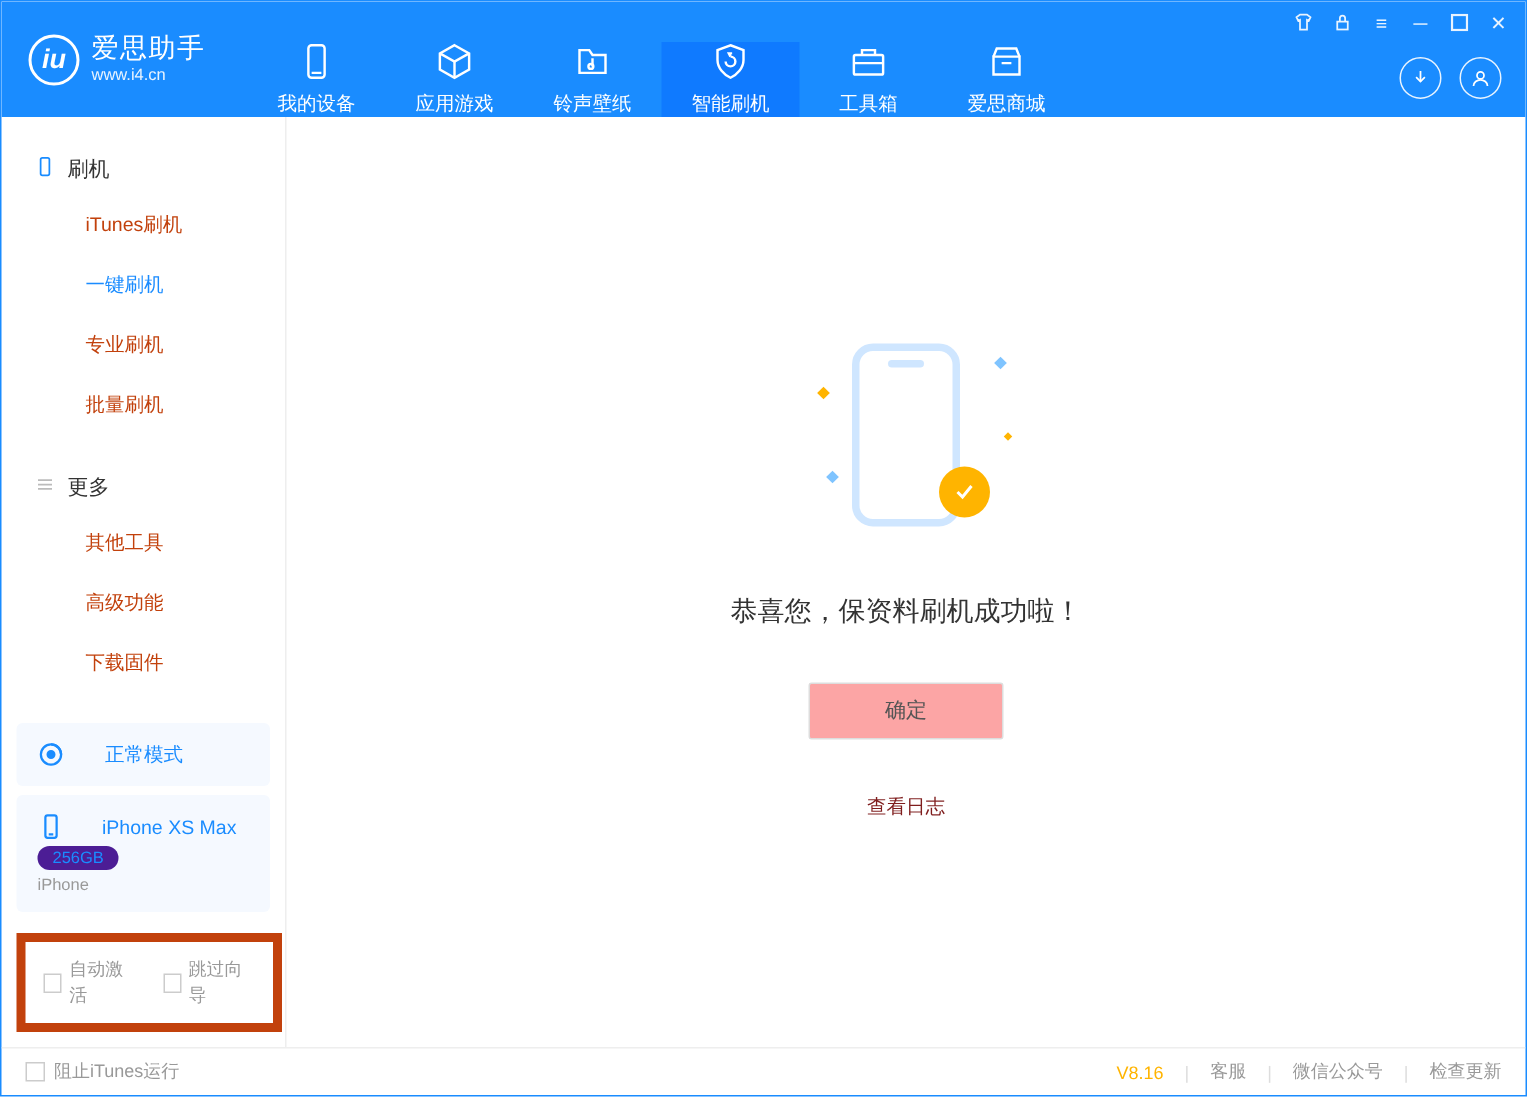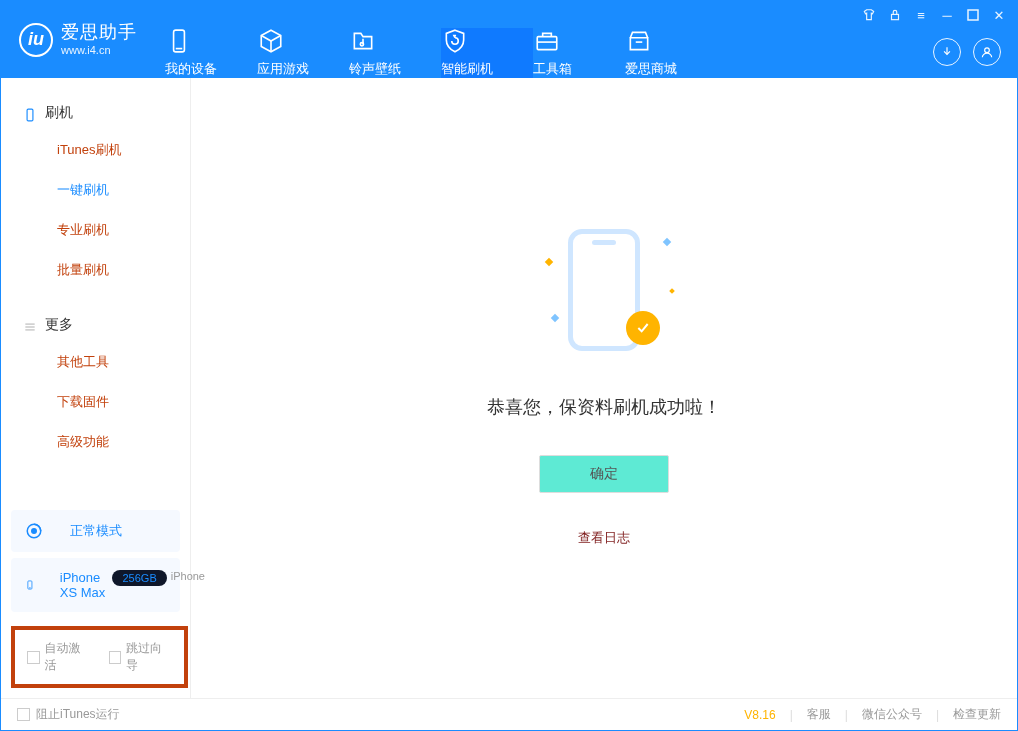--- a/index.html
+++ b/index.html
@@ -7,71 +7,71 @@
 
 
 .header { height: 77px; background: #1a8cff; display: flex; align-items: stretch; color: #fff; position: relative; }
 .logo-area { display: flex; align-items: center; padding: 0 18px; cursor: pointer; }
 .logo-icon { width: 34px; height: 34px; border: 2px solid #fff; border-radius: 50%; display: flex; align-items: center; justify-content: center; font-size: 18px; font-weight: bold; font-style: italic; margin-right: 8px; }
 .logo-text { display: flex; flex-direction: column; line-height: 1.2; }
 .logo-title { font-size: 18px; font-weight: 500; letter-spacing: 1px; }
 .logo-sub { font-size: 11px; opacity: 0.9; }
 
 .tabs { display: flex; margin-left: 10px; }
-.tab { width: 92px; display: flex; flex-direction: column; justify-content: center; cursor: pointer; font-size: 13px; gap: 6px; margin-top: 27px; }
+.tab { width: 92px; display: flex; flex-direction: column; align-items: center; justify-content: center; cursor: pointer; font-size: 13px; gap: 6px; margin-top: 27px; }
 .tab.active { background: #0f7aff; }
 .tab-icon { width: 28px; height: 28px; display: flex; align-items: center; justify-content: center; }
 .tab-icon svg { width: 26px; height: 26px; fill: none; stroke: #fff; stroke-width: 1.5; }
 
 .title-controls { position: absolute; top: 6px; right: 10px; display: flex; gap: 10px; align-items: center; }
 .title-controls span { width: 16px; height: 16px; display: flex; align-items: center; justify-content: center; cursor: pointer; font-size: 13px; color: #fff; opacity: 0.9; }
 
 .header-right { position: absolute; right: 16px; bottom: 12px; display: flex; gap: 12px; }
 .circle-btn { width: 28px; height: 28px; border: 1.5px solid rgba(255,255,255,0.9); border-radius: 50%; display: flex; align-items: center; justify-content: center; cursor: pointer; }
 .circle-btn svg { width: 14px; height: 14px; stroke: #fff; fill: none; stroke-width: 2; }
 
 
 .body { display: flex; height: calc(100% - 77px - 32px); }
 
 
 .sidebar { width: 190px; border-right: 1px solid #eee; display: flex; flex-direction: column; position: relative; }
 .side-section { padding-top: 18px; }
-.side-heading { display: flex; align-items: flex-end; gap: 8px; padding: 8px 22px; font-size: 14px; color: #333; font-weight: 500; }
+.side-heading { display: flex; align-items: flex-start; gap: 8px; padding: 8px 22px; font-size: 14px; color: #333; font-weight: 500; }
 .side-heading svg { width: 14px; height: 14px; }
 .side-item { padding: 11px 10px 11px 56px; font-size: 13px; color: #c2410c; cursor: pointer; }
 .side-item.active { color: #1a8cff; }
 
 .device-cards { margin-top: auto; padding: 0; }
 .device-card { margin: 6px 10px; padding: 12px 14px; border-radius: 4px; background: #f5f9ff; display: flex; align-items: center; gap: 10px; cursor: pointer; }
 .device-card .dicon { width: 18px; height: 18px; }
 .device-card .dtext { font-size: 13px; color: #1a8cff; font-weight: 500; margin-left: 17px; }
-.device-card.phone { flex-direction: row; align-items: flex-start; gap: 4px; }
+.device-card.phone { flex-direction: column; align-items: flex-start; gap: 4px; }
 .device-card.phone .row1 { display: flex; align-items: center; gap: 8px; }
-.badge { display: inline-block; background: #0f172a; color: #1a8cff; font-size: 11px; padding: 2px 10px; border-radius: 10px; }
+.badge { display: inline-block; background: #4c1d95; color: #1a8cff; font-size: 11px; padding: 2px 10px; border-radius: 10px; }
 .devtype { font-size: 11px; color: #999; }
 
-.checkbox-row { border: 4px solid #c2410c; margin: 8px 2px 10px 10px; padding: 10px 12px; display: flex; gap: 18px; justify-content: flex-end; }
+.checkbox-row { border: 6px solid #c2410c; margin: 8px 2px 10px 10px; padding: 10px 12px; display: flex; gap: 18px; justify-content: flex-end; }
 .cb-item { display: flex; align-items: center; gap: 5px; font-size: 12px; color: #999; cursor: pointer; }
 .cb-box { width: 13px; height: 13px; border: 1px solid #ccc; background: #fff; }
 
 
 .main { flex: 1; display: flex; flex-direction: column; align-items: center; justify-content: center; gap: 36px; }
 .illus { width: 120px; height: 130px; position: relative; }
 .phone-shape { width: 72px; height: 122px; border: 5px solid #cfe6ff; border-radius: 14px; background: #fff; position: absolute; left: 24px; top: 0; }
 .phone-shape::before { content: ""; position: absolute; top: 6px; left: 50%; transform: translateX(-50%); width: 24px; height: 5px; background: #cfe6ff; border-radius: 3px; }
 .check-circ { position: absolute; right: 4px; bottom: 14px; width: 34px; height: 34px; background: #ffb400; border-radius: 50%; display: flex; align-items: center; justify-content: center; }
 .check-circ svg { width: 16px; height: 16px; stroke: #fff; fill: none; stroke-width: 3; }
 .spark { position: absolute; width: 6px; height: 6px; background: #ffb400; transform: rotate(45deg); }
 .spark.s1 { left: 2px; top: 30px; }
 .spark.s2 { left: 8px; top: 86px; background:#7fc4ff; }
 .spark.s3 { right: -6px; top: 10px; background:#7fc4ff; }
 .spark.s4 { right: -10px; top: 60px; width:4px; height:4px; }
 
 .success-msg { font-size: 18px; color: #333; font-weight: 500; }
-.ok-btn { width: 130px; height: 38px; border: 1px solid #ddd; background: #5eead4; font-size: 14px; color: #555; cursor: pointer; border-radius: 2px; }
+.ok-btn { width: 130px; height: 38px; border: 1px solid #ddd; background: #fca5a5; font-size: 14px; color: #555; cursor: pointer; border-radius: 2px; }
 .log-link { font-size: 13px; color: #7f1d1d; cursor: pointer; }
 
 
 .footer { height: 32px; border-top: 1px solid #eee; display: flex; align-items: center; padding: 0 16px; font-size: 12px; color: #999; }
 .footer .left { display: flex; align-items: center; gap: 6px; cursor: pointer; }
 .footer .right { margin-left: auto; display: flex; align-items: center; gap: 14px; }
 .footer .right span { cursor: pointer; }
 .footer .sep { color: #ddd; cursor: default; }
 .version { color: #ffb400; }
 </style>
@@ -204,22 +204,22 @@
     <div class="side-section">
       <div class="side-heading">
         <svg viewBox="0 0 24 24" fill="none" stroke="#bbb" stroke-width="2">
             <line x1="4" y1="7" x2="20" y2="7"></line>
             <line x1="4" y1="12" x2="20" y2="12"></line>
             <line x1="4" y1="17" x2="20" y2="17"></line>
           </svg>
         <span>更多</span>
       </div>
       <div class="side-item">其他工具</div>
+      <div class="side-item">高级功能</div>
       <div class="side-item">下载固件</div>
-      <div class="side-item">高级功能</div>
     </div>
 
     <div class="device-cards">
       <div class="device-card">
         <svg class="dicon" viewBox="0 0 24 24" fill="none" stroke="#1a8cff" stroke-width="2">
             <circle cx="12" cy="12" r="9"></circle>
             <circle cx="12" cy="12" r="3" fill="#1a8cff"></circle>
             <path d="M12 3 a9 9 0 0 1 9 9" stroke="#1a8cff"></path>
           </svg>
         <span class="dtext">正常模式</span>

